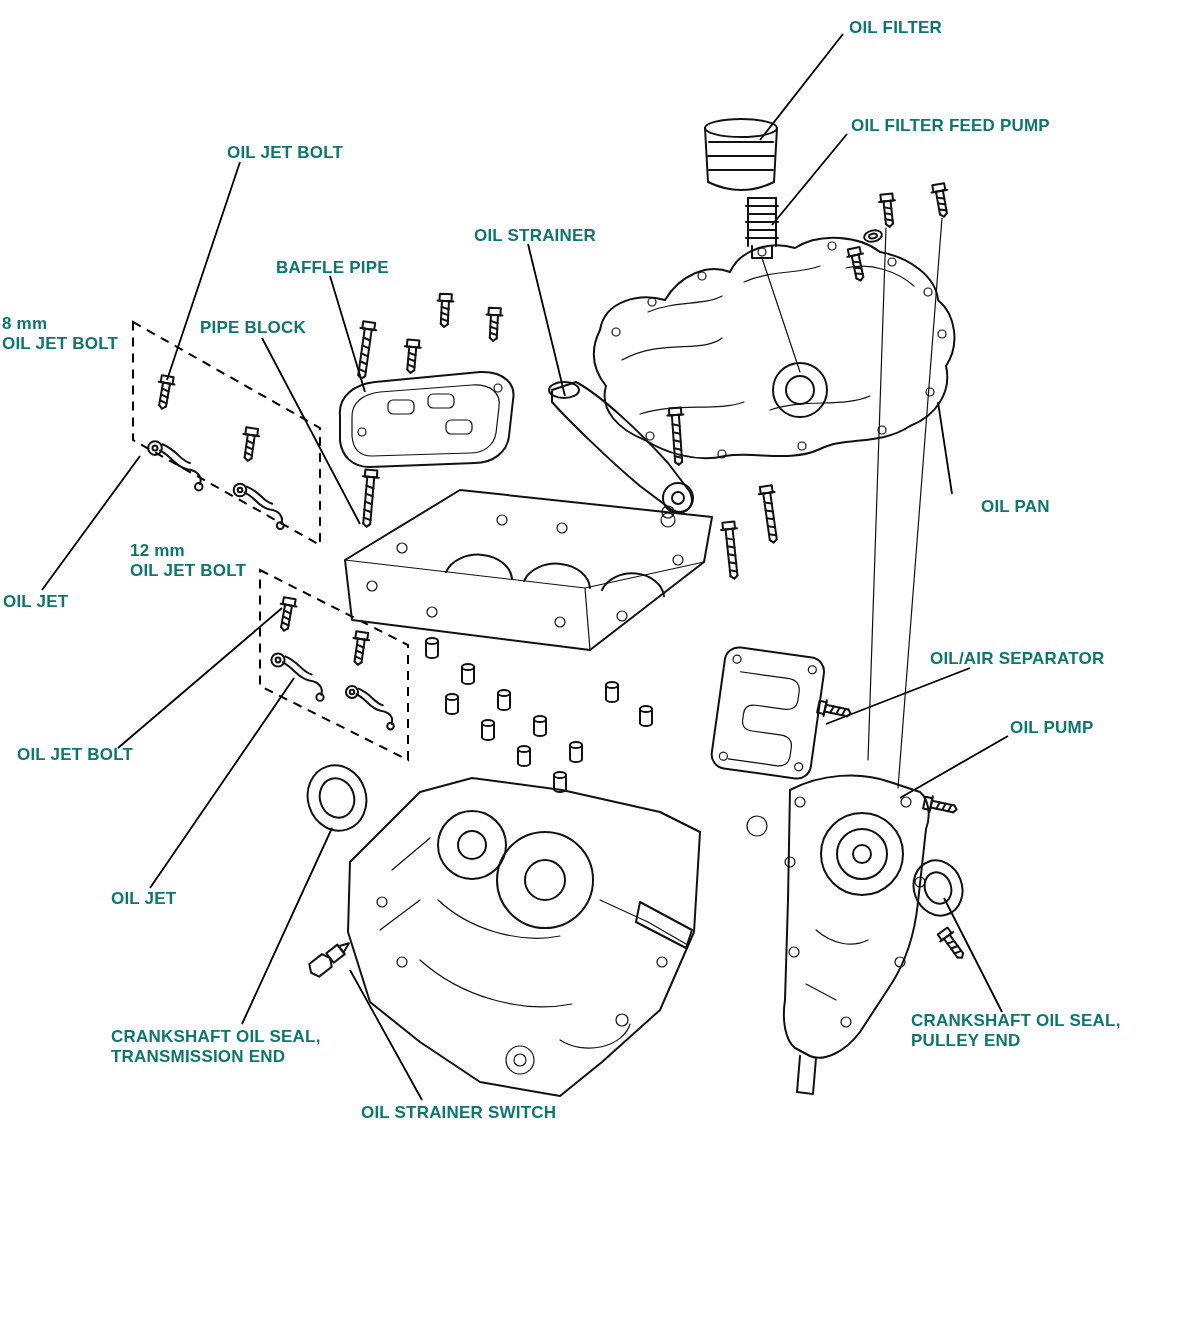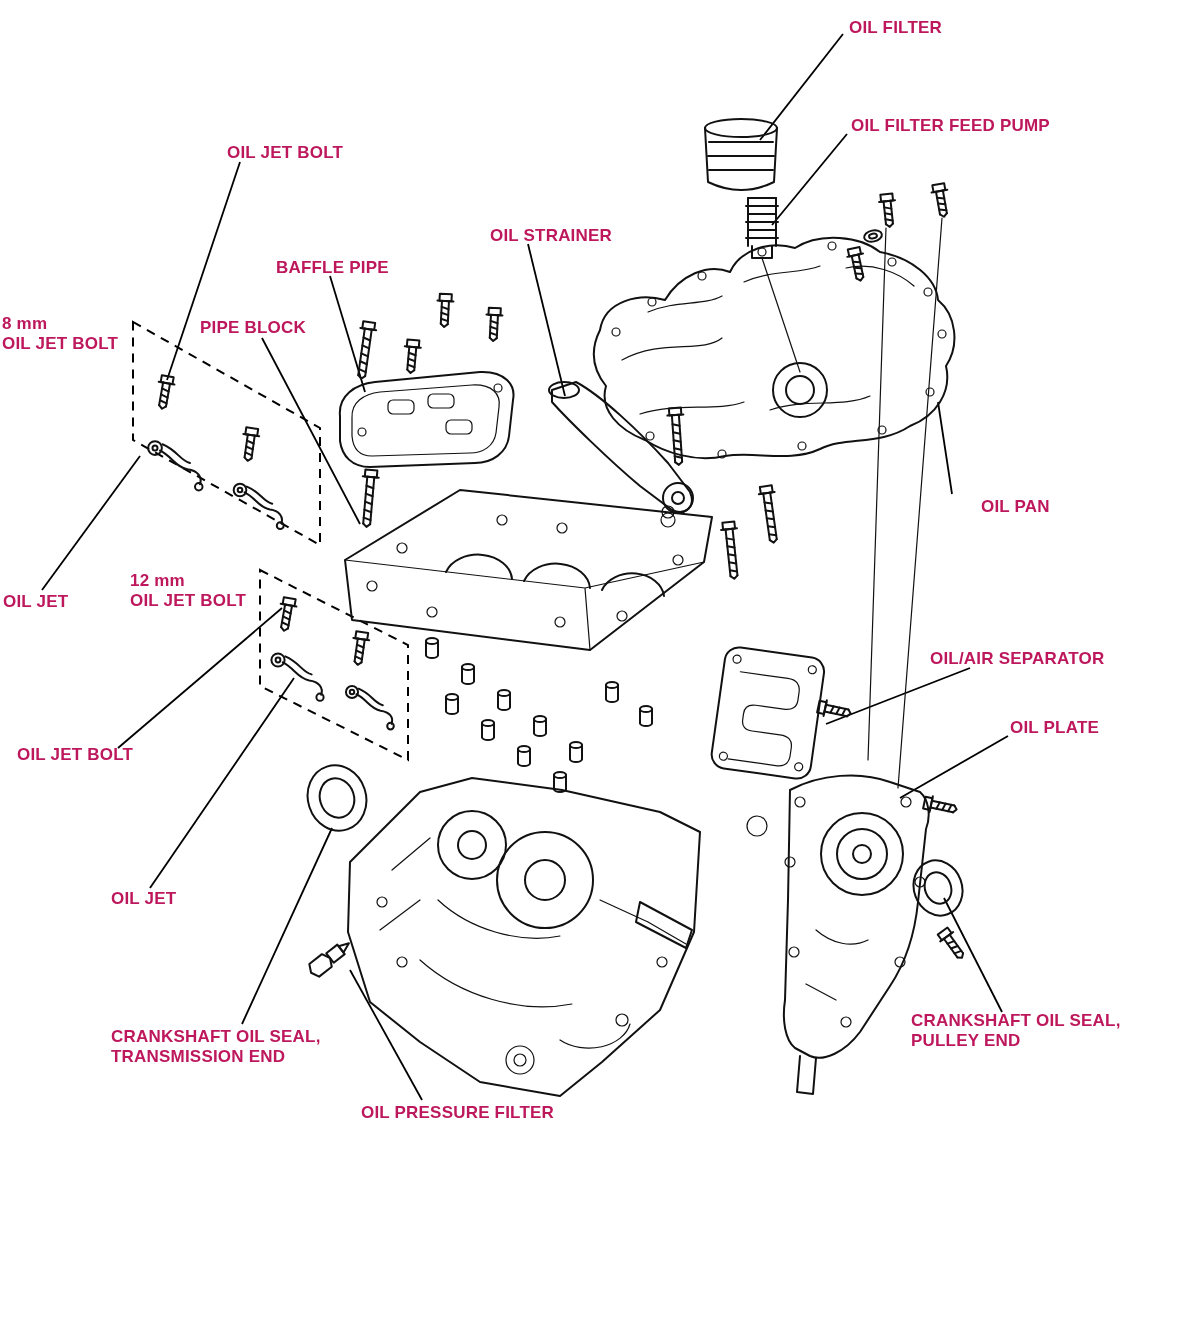--- a/index.html
+++ b/index.html
@@ -9,21 +9,21 @@
     background:#ffffff;
     font-family:"Liberation Sans", sans-serif;
     overflow:hidden;
   }
   .art{position:absolute;left:0;top:0;}
   .lbl{
     position:absolute;
     font-weight:bold;
     font-size:17px;
     line-height:1.15;
-    color:#be185d;
+    color:#0f766e;
     white-space:pre-line;
     letter-spacing:0.2px;
   }
   svg *{vector-effect:non-scaling-stroke;}
   .part{stroke:#111;fill:none;stroke-width:2;stroke-linejoin:round;stroke-linecap:round;}
   .thin{stroke:#111;fill:none;stroke-width:1.2;}
   .leader{stroke:#000;fill:none;stroke-width:1.8;}
   .dash{stroke:#000;fill:none;stroke-width:2;stroke-dasharray:9 7;}
 </style>
 </head>
@@ -275,32 +275,32 @@
 
     <g class="part">
       <ellipse cx="938" cy="888" rx="24" ry="28" transform="rotate(-20 938 888)"></ellipse>
       <ellipse cx="938" cy="888" rx="13" ry="16" transform="rotate(-20 938 888)"></ellipse>
     </g>
   </svg>
 
   <div class="lbl" style="left:849px;top:18px">OIL FILTER</div>
   <div class="lbl" style="left:851px;top:116px">OIL FILTER FEED PUMP</div>
   <div class="lbl" style="left:227px;top:143px">OIL JET BOLT</div>
-  <div class="lbl" style="left:490px;top:226px">OIL STRAINER</div>
+  <div class="lbl" style="left:474px;top:226px">OIL STRAINER</div>
   <div class="lbl" style="left:276px;top:258px">BAFFLE PIPE</div>
   <div class="lbl" style="left:2px;top:314px">8 mm
 OIL JET BOLT</div>
   <div class="lbl" style="left:200px;top:318px">PIPE BLOCK</div>
   <div class="lbl" style="left:981px;top:497px">OIL PAN</div>
-  <div class="lbl" style="left:130px;top:571px">12 mm
+  <div class="lbl" style="left:130px;top:541px">12 mm
 OIL JET BOLT</div>
   <div class="lbl" style="left:3px;top:592px">OIL JET</div>
   <div class="lbl" style="left:930px;top:649px">OIL/AIR SEPARATOR</div>
-  <div class="lbl" style="left:1010px;top:718px">OIL PLATE</div>
+  <div class="lbl" style="left:1010px;top:718px">OIL PUMP</div>
   <div class="lbl" style="left:17px;top:745px">OIL JET BOLT</div>
   <div class="lbl" style="left:111px;top:889px">OIL JET</div>
   <div class="lbl" style="left:111px;top:1027px">CRANKSHAFT OIL SEAL,
 TRANSMISSION END</div>
   <div class="lbl" style="left:911px;top:1011px">CRANKSHAFT OIL SEAL,
 PULLEY END</div>
-  <div class="lbl" style="left:361px;top:1103px">OIL PRESSURE FILTER</div>
+  <div class="lbl" style="left:361px;top:1103px">OIL STRAINER SWITCH</div>
 
 </div>
 
 </body></html>

